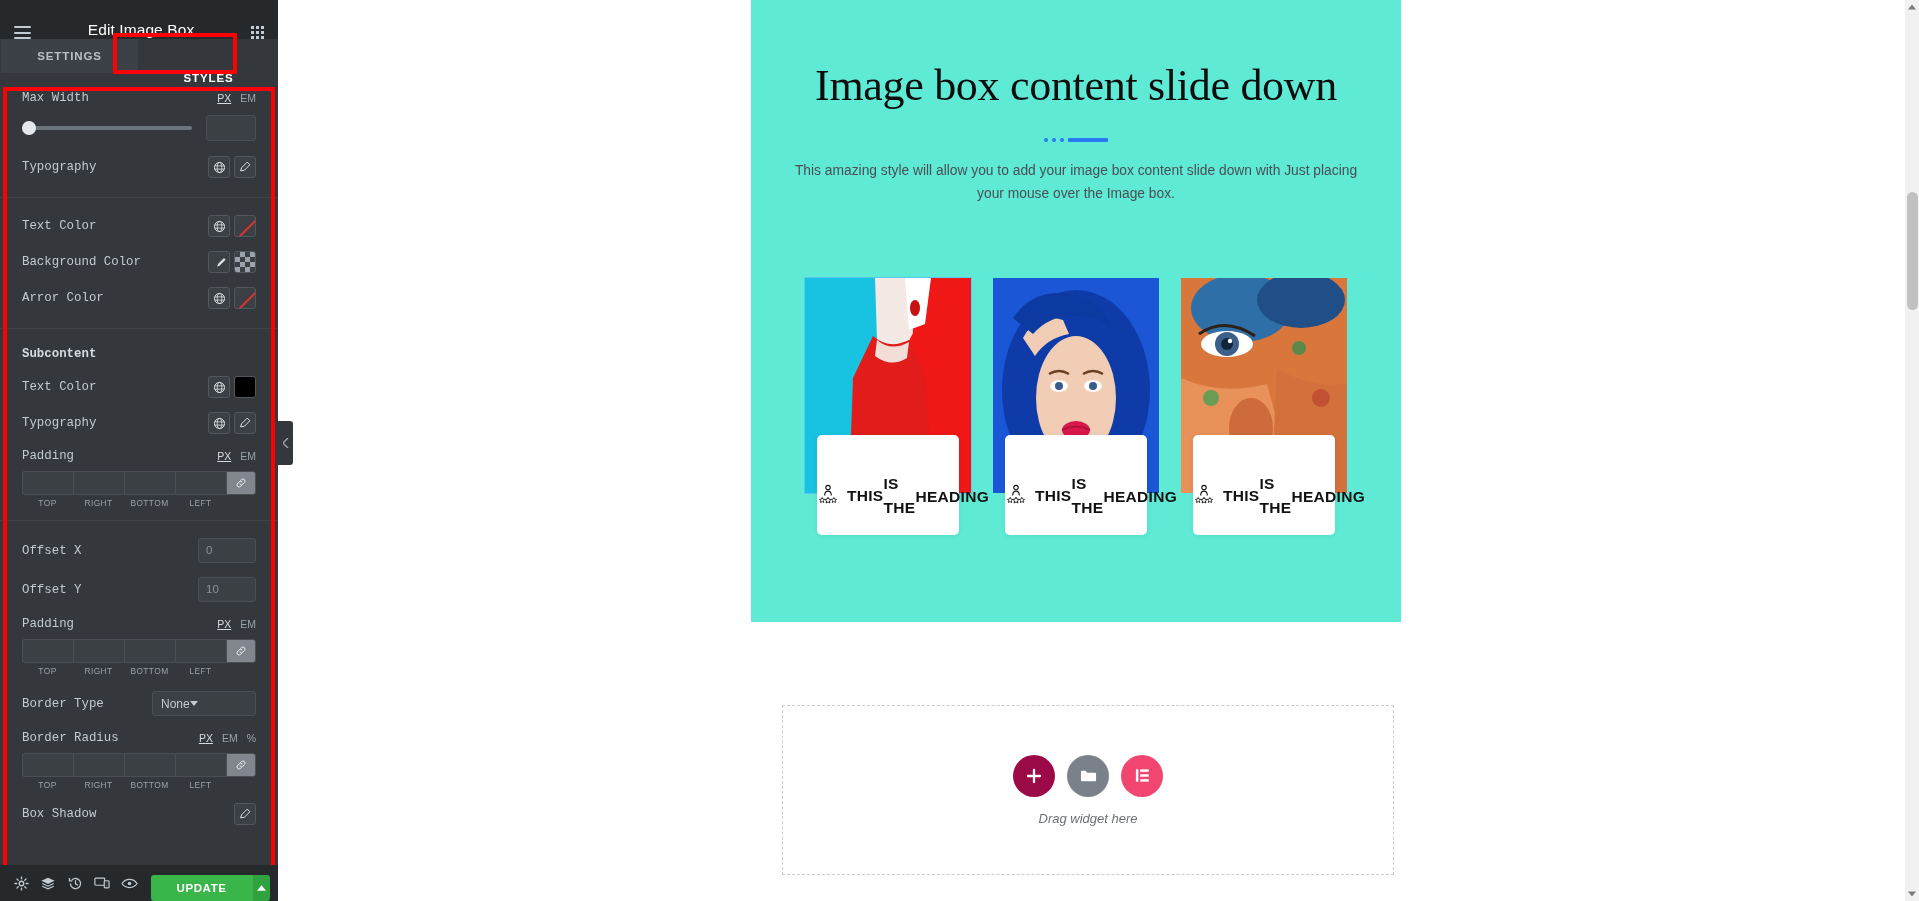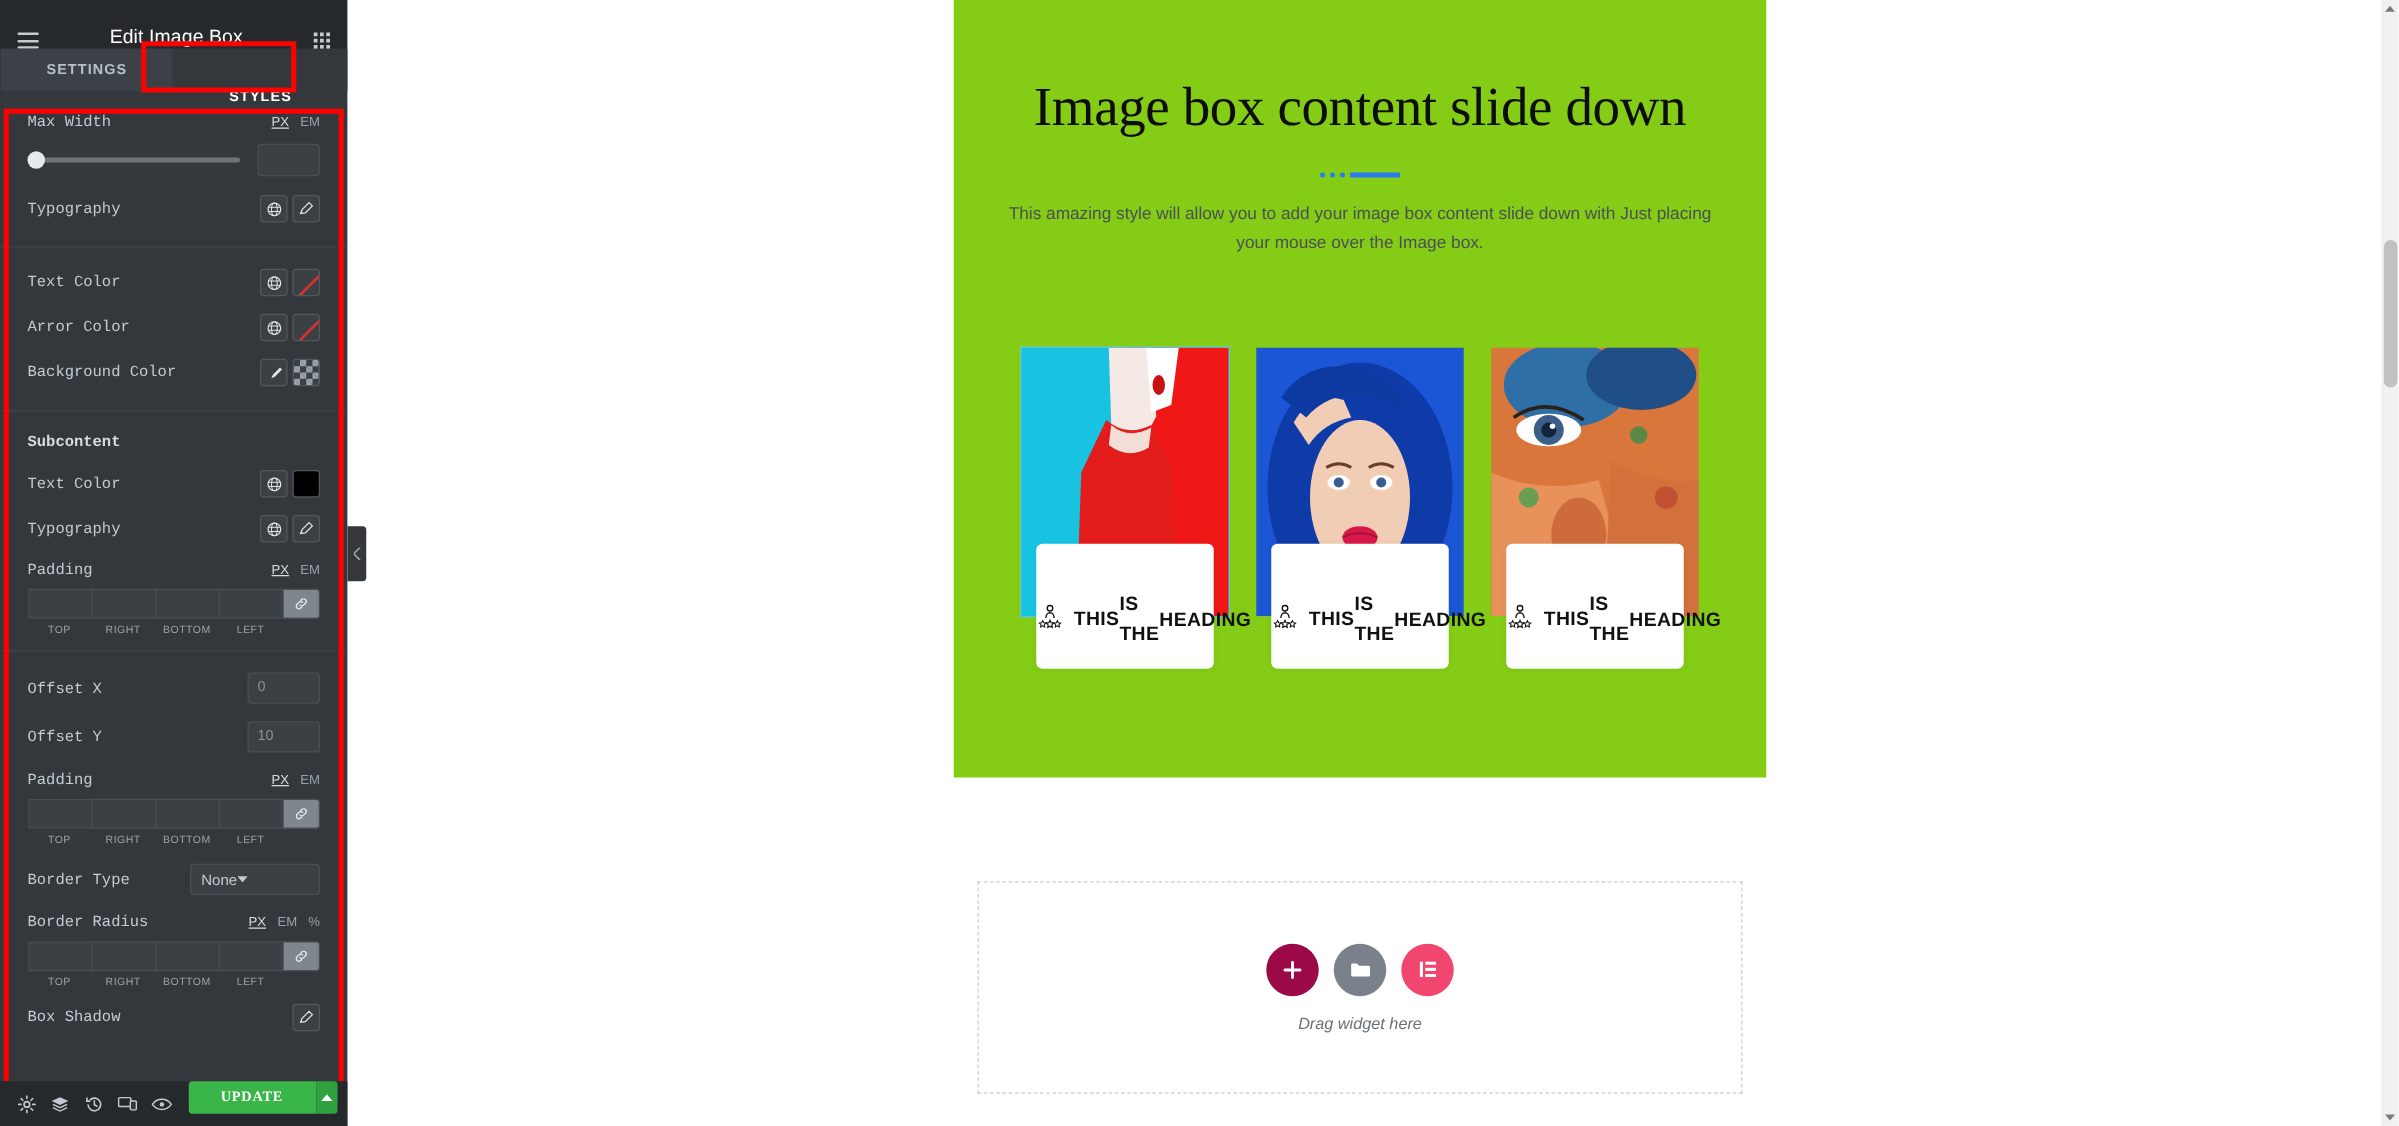--- a/index.html
+++ b/index.html
@@ -113,22 +113,22 @@
     line-height: 23px;
   }
   .select {
     width: 104px; height: 25px; background: #3b4045; border: 1px solid #4a4f55;
     border-radius: 3px; color: #c2cbd2; font-size: 12px; padding: 0 8px;
     display: flex; align-items: center; justify-content: flex-start; cursor: pointer;
   }
   .caret { width: 0; height: 0; border-left: 4px solid transparent; border-right: 4px solid transparent; border-top: 5px solid #c2cbd2; }
 
   .panel-footer {
-    height: 36px; background: #26292c; display: flex; align-items: flex-start;
-    padding: 0 8px; gap: 0px; flex: 0 0 36px; position: relative; z-index: 6; font-family: Liberation Serif, serif;
+    height: 36px; background: #26292c; display: flex; align-items: flex-end;
+    padding: 0 8px; gap: 0px; flex: 0 0 36px; position: relative; z-index: 6;
   }
   .foot-ico { width: 34px; height: 36px; display: flex; align-items: center; justify-content: center; cursor: pointer; }
   .update-btn {
     margin-left: 8px; height: 26px; background: #39b54a; color: #fff;
     font-size: 11.5px; font-weight: bold; letter-spacing: .6px;
     display: flex; align-items: center; padding: 0 26px; border-radius: 3px 0 0 3px; cursor: pointer;
   }
   .update-caret {
     height: 26px; width: 22px; background: #2fa23f; border-radius: 0 3px 3px 0;
     display: flex; align-items: center; justify-content: center; cursor: pointer;
@@ -137,21 +137,21 @@
   
   .collapse-handle {
     position: absolute; left: 278px; top: 421px; width: 15px; height: 44px;
     background: #34383c; border-radius: 0 3px 3px 0;
     display: flex; align-items: center; justify-content: center; cursor: pointer; z-index: 7;
   }
 
   
   .canvas { flex: 1 1 auto; position: relative; background: #ffffff; overflow: hidden; }
   .page {
-    position: absolute; left: 485px; top: 0; width: 650px; background: #84cc16;
+    position: absolute; left: 473px; top: 0; width: 650px; background: #5eead4;
     padding: 40px 0 0 0; height: 622px;
   }
   .hero-title {
     font-family: "Liberation Serif", serif; font-size: 44px; color: #0d0d0d;
     text-align: center; letter-spacing: -.3px; line-height: 1.1; white-space: nowrap;
     margin-top: 22px;
   }
   .divider { display: flex; align-items: center; justify-content: center; gap: 4px; margin: 28px 0 18px; }
   .divider .dot { width: 4px; height: 4px; background: #2979f2; border-radius: 50%; }
   .divider .dash { width: 40px; height: 4px; background: #2979f2; border-radius: 1px; }
@@ -284,42 +284,42 @@
                     <circle cx="8" cy="8" r="6.2" fill="none" stroke="#dfe4e8" stroke-width="1.2"></circle>
                     <ellipse cx="8" cy="8" rx="2.8" ry="6.2" fill="none" stroke="#dfe4e8" stroke-width="1"></ellipse>
                     <line x1="2" y1="6" x2="14" y2="6" stroke="#dfe4e8" stroke-width="1"></line>
                     <line x1="2" y1="10" x2="14" y2="10" stroke="#dfe4e8" stroke-width="1"></line>
                   </svg>
               </span>
               <span class="swatch none"></span>
             </span>
           </div>
           <div class="row">
+            <span class="row-label">Background Color</span>
+            <span class="ctrl-btns">
+              <span class="ico-btn">
+                <svg width="13" height="13" viewBox="0 0 16 16">
+                    <path d="M13.5 2.5L6.5 9.5l-1.6 3.6 3.6-1.6 7-7z" fill="#dfe4e8"></path>
+                  </svg>
+              </span>
+              <span class="swatch checker"></span>
+            </span>
+          </div>
+          <div class="row">
             <span class="row-label">Arror Color</span>
             <span class="ctrl-btns">
               <span class="ico-btn">
                 <svg width="13" height="13" viewBox="0 0 16 16">
                     <circle cx="8" cy="8" r="6.2" fill="none" stroke="#dfe4e8" stroke-width="1.2"></circle>
                     <ellipse cx="8" cy="8" rx="2.8" ry="6.2" fill="none" stroke="#dfe4e8" stroke-width="1"></ellipse>
                     <line x1="2" y1="6" x2="14" y2="6" stroke="#dfe4e8" stroke-width="1"></line>
                     <line x1="2" y1="10" x2="14" y2="10" stroke="#dfe4e8" stroke-width="1"></line>
                   </svg>
               </span>
               <span class="swatch none"></span>
-            </span>
-          </div>
-          <div class="row">
-            <span class="row-label">Background Color</span>
-            <span class="ctrl-btns">
-              <span class="ico-btn">
-                <svg width="13" height="13" viewBox="0 0 16 16">
-                    <path d="M13.5 2.5L6.5 9.5l-1.6 3.6 3.6-1.6 7-7z" fill="#dfe4e8"></path>
-                  </svg>
-              </span>
-              <span class="swatch checker"></span>
             </span>
           </div>
         </div>
 
         <div class="section">
           <div class="row">
             <span class="row-label bold">Subcontent</span>
           </div>
           <div class="row">
             <span class="row-label">Text Color</span>

